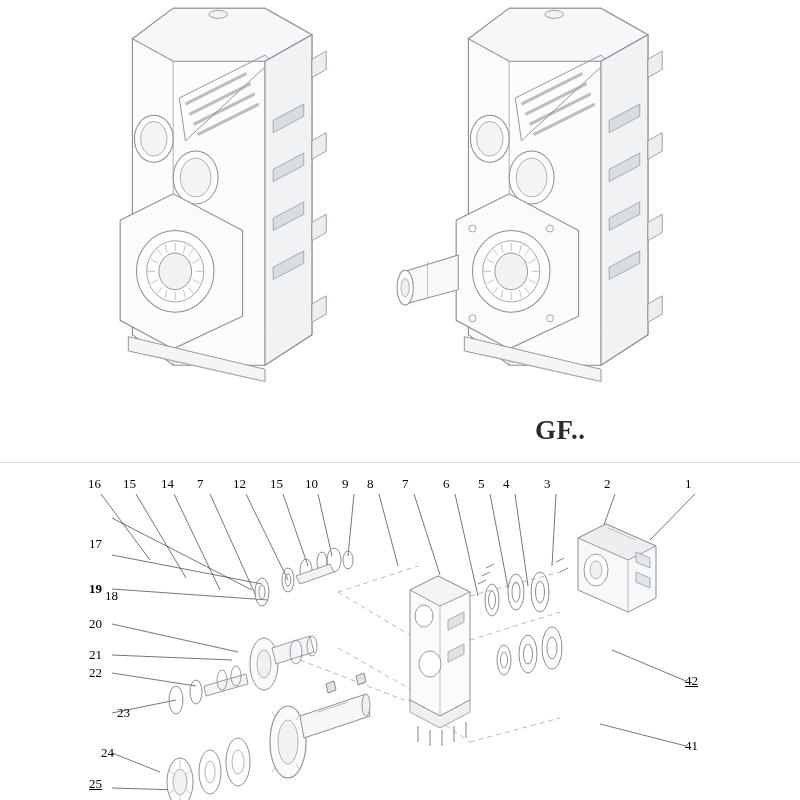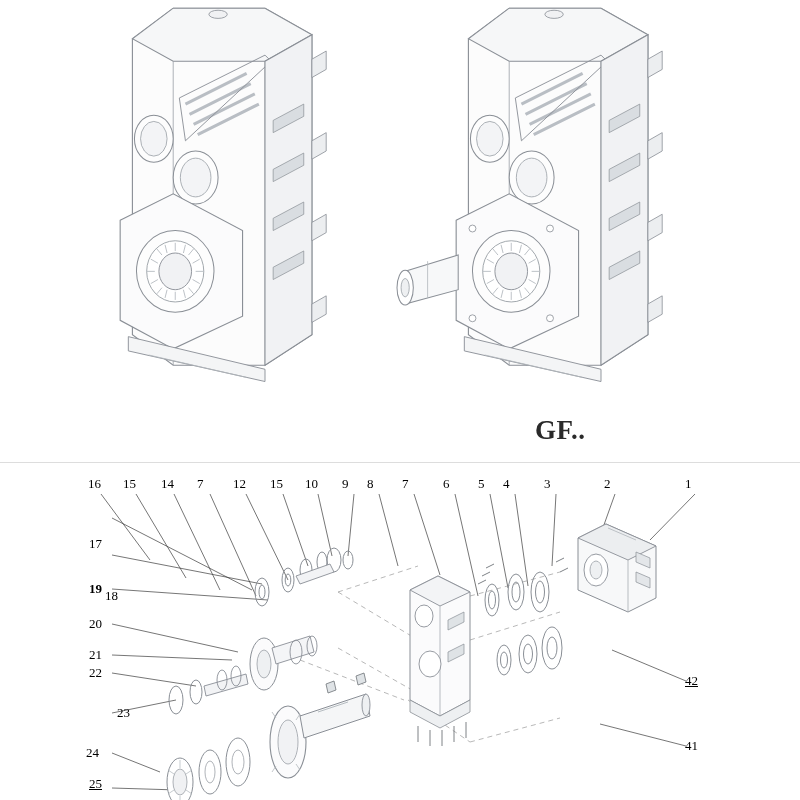--- a/index.html
+++ b/index.html
@@ -341,19 +341,19 @@
       <div class="callout-num" style="left: 544px; top: 476px; width: 18px;">3</div>
       <div class="callout-num" style="left: 604px; top: 476px; width: 18px;">2</div>
       <div class="callout-num" style="left: 685px; top: 476px; width: 18px;">1</div>
       <div class="callout-num" style="left: 89px; top: 536px; width: 18px;">17</div>
       <div class="callout-num" style="left: 105px; top: 547px; width: 18px; margin-top: 41px;">18</div>
       <div class="callout-num" style="left: 89px; top: 581px; width: 18px; font-weight: bold;">19</div>
       <div class="callout-num" style="left: 89px; top: 616px; width: 18px;">20</div>
       <div class="callout-num" style="left: 89px; top: 647px; width: 18px;">21</div>
       <div class="callout-num" style="left: 89px; top: 665px; width: 18px;">22</div>
       <div class="callout-num" style="left: 89px; top: 705px; width: 18px; margin-left: 28px;">23</div>
-      <div class="callout-num" style="left: 86px; top: 745px; width: 18px;">24</div>
+      <div class="callout-num" style="left: 101px; top: 745px; width: 18px;">24</div>
       <div class="callout-num" style="left: 89px; top: 776px; width: 18px; text-decoration: underline;">25</div>
       <div class="callout-num" style="left: 685px; top: 673px; width: 18px; text-decoration: underline;">42</div>
       <div class="callout-num" style="left: 685px; top: 738px; width: 18px;">41</div>
     </div>
 
 </div>
 
 </body></html>

